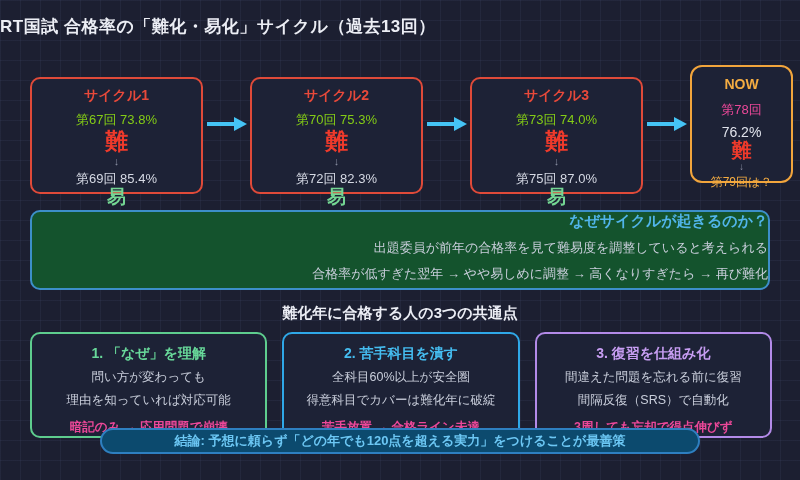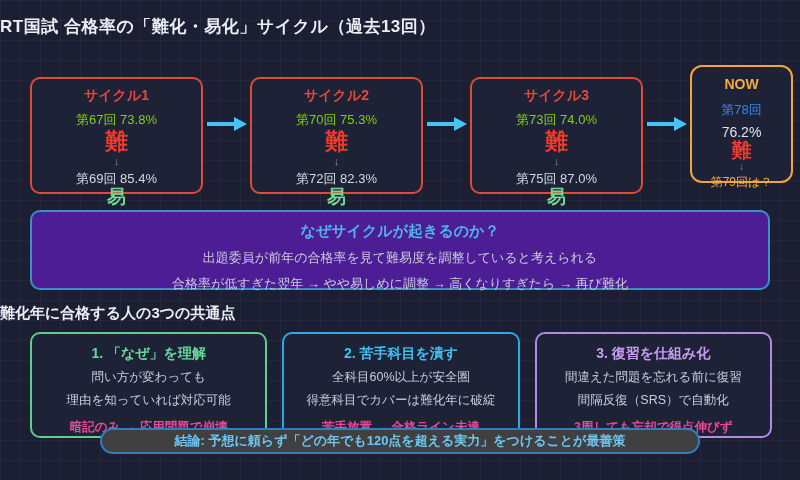--- a/index.html
+++ b/index.html
@@ -39,39 +39,39 @@
   .easy-char{font-size:19px;font-weight:bold;color:#74d693;line-height:0.9;}
 
   .flow-arrow{flex:1;display:flex;align-items:center;justify-content:center;}
 
   .now-box{
     width:103px;height:118px;box-sizing:border-box;flex:none;
     border:2px solid #f2a53c;border-radius:12px;
     background:#1d2236;text-align:center;padding-top:9px;
   }
   .now-title{font-size:14px;font-weight:bold;color:#f5ad42;}
-  .now-exam{font-size:13px;color:#3b82f6;margin-top:9px;}
+  .now-exam{font-size:13px;color:#ec4899;margin-top:9px;}
   .now-rate{font-size:14px;color:#e0e3ec;margin-top:5px;}
   .now-hard{font-size:20px;font-weight:bold;color:#f03a2b;line-height:1.05;}
   .now-down{font-size:10px;color:#8a8fa3;line-height:1.2;}
   .now-next{font-size:12px;color:#f5ad42;margin-top:1px;}
 
   
   .why-box{
     position:absolute;top:210px;left:30px;width:740px;height:80px;box-sizing:border-box;
     border:2px solid #3d8fc9;border-radius:10px;
-    background:#4c1d95;text-align:center;padding-top:10px;
+    background:#14532d;text-align:right;
   }
   .why-title{font-size:15px;font-weight:bold;color:#51b5ea;}
   .why-line{font-size:13px;color:#c9cedb;margin-top:8px;}
 
   
   .tips-heading{
     position:absolute;top:304px;left:0;width:100%;
-    font-size:15px;font-weight:bold;color:#eceef5;
+    text-align:center;font-size:15px;font-weight:bold;color:#eceef5;
   }
   .tips-row{
     position:absolute;top:332px;left:30px;width:742px;height:106px;
     display:flex;gap:15px;
   }
   .tip-box{
     flex:1;box-sizing:border-box;border-radius:10px;
     background:#1d2236;text-align:center;padding-top:11px;
   }
   .tip-box.green{border:2px solid #5ecd8e;}
@@ -81,21 +81,21 @@
   .tip-box.green .tip-title{color:#68d99a;}
   .tip-box.blue .tip-title{color:#45bdf0;}
   .tip-box.purple .tip-title{color:#c79df2;}
   .tip-line{font-size:12.5px;color:#c9cedb;margin-top:6px;}
   .tip-warning{font-size:12.5px;font-weight:bold;color:#ec4899;margin-top:10px;}
 
   
   .conclusion{
     position:absolute;top:428px;left:100px;width:600px;height:26px;box-sizing:border-box;
     border:2px solid #2e7fc0;border-radius:13px;
-    background:#404040;
+    background:#0c4a6e;
     display:flex;align-items:center;justify-content:center;
     font-size:13px;font-weight:bold;color:#6cc7f4;
   }
 </style>
 </head>
 <body>
 
 <div class="page">
 
   <div class="title">RT国試 合格率の「難化・易化」サイクル（過去13回）</div>

